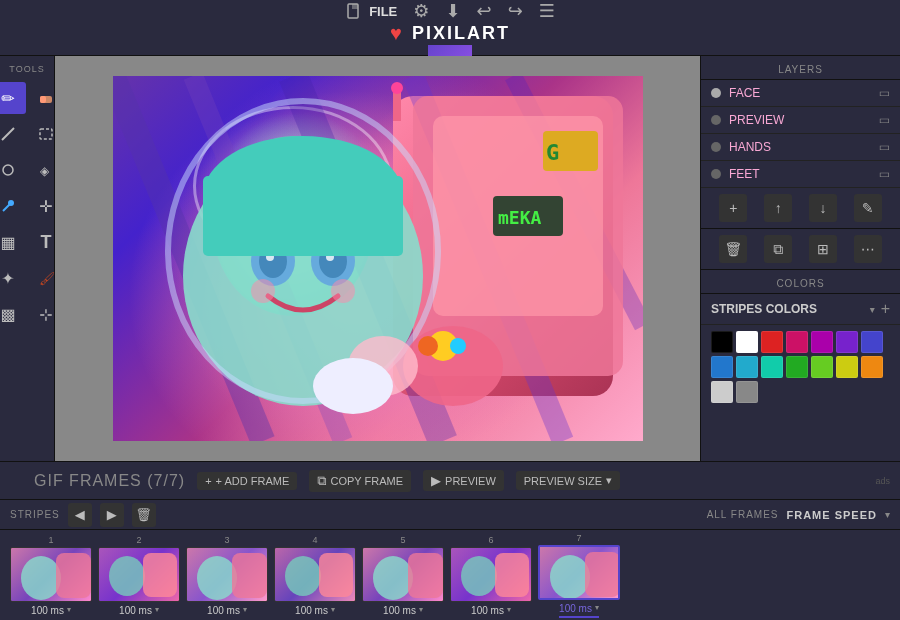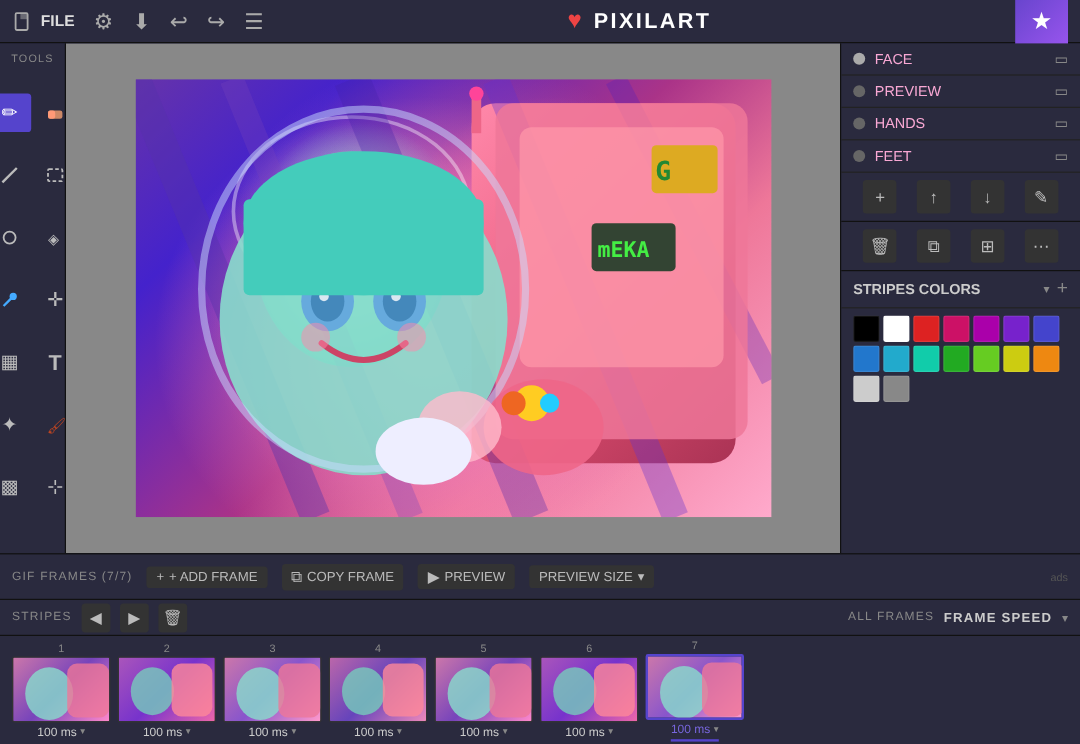--- a/index.html
+++ b/index.html
@@ -1,26 +1,27 @@
 <!DOCTYPE html>
 <html><head>
   <meta charset="utf-8">
   <style>
     * { box-sizing: border-box; margin: 0; padding: 0; }
     body { background: #1a1a2e; color: #ccc; font-family: Arial, sans-serif; width: 900px; height: 620px; overflow: hidden; display: flex; flex-direction: column; }
 
     
     #topbar {
       background: #2a2a3e;
-      height: 36px;
+      height: 56px;
       display: flex;
       align-items: center;
       padding: 0 10px;
       border-bottom: 1px solid #111;
       flex-shrink: 0;
+      flex-direction: column;
     }
     .topbar-section { display: flex; align-items: center; gap: 16px; }
     .topbar-icon { color: #aaa; cursor: pointer; font-size: 18px; }
     .topbar-file { display: flex; align-items: center; gap: 6px; font-size: 13px; font-weight: bold; color: #ddd; }
     .topbar-file svg { width: 18px; height: 18px; }
     .topbar-spacer { flex: 1; }
     .topbar-brand { display: flex; align-items: center; gap: 8px; font-size: 18px; font-weight: bold; color: #fff; letter-spacing: 2px; }
     .brand-heart { color: #e44; font-size: 20px; }
     .topbar-right { display: flex; align-items: center; }
     .star-btn {
@@ -42,21 +43,21 @@
     
     #tools-panel {
       background: #2a2a3e;
       width: 55px;
       display: flex;
       flex-direction: column;
       align-items: center;
       padding: 8px 0;
       border-right: 1px solid #111;
       flex-shrink: 0;
-      gap: 20px;
+      gap: 4px;
     }
     .tools-label { font-size: 9px; color: #888; letter-spacing: 1px; margin-bottom: 4px; }
     .tool-btn {
       width: 36px;
       height: 32px;
       display: flex;
       align-items: center;
       justify-content: center;
       border-radius: 3px;
       cursor: pointer;
@@ -190,21 +191,21 @@
       border-top: 1px solid #111;
     }
     #gif-controls {
       display: flex;
       align-items: center;
       height: 38px;
       padding: 0 10px;
       gap: 12px;
       border-bottom: 1px solid #111;
     }
-    .gif-label { font-size: 10px; color: #888; letter-spacing: 1px; }
+    .gif-label { font-size: 16px; color: #888; letter-spacing: 1px; margin-left: 24px; }
     .gif-btn {
       display: flex; align-items: center; gap: 4px;
       font-size: 11px; color: #bbb;
       cursor: pointer;
       background: #333;
       border-radius: 3px;
       padding: 3px 8px;
     }
     .gif-btn .icon { font-size: 13px; }
     .spacer { flex: 1; }
@@ -469,20 +470,21 @@
           <circle cx="345" cy="270" r="8" fill="#22ccff"></circle>
 
           <rect x="280" y="15" width="8" height="30" fill="#ee6688"></rect>
           <circle cx="284" cy="12" r="6" fill="#ff4499"></circle>
         </svg>
       </div>
     </div>
   </div>
 
   <div id="right-panel">
+    <div class="panel-section-title">LAYERS</div>
 
     <div class="layer-row">
       <div class="layer-dot active"></div>
       <span class="layer-name">FACE</span>
       <span class="layer-vis-icon">▭</span>
     </div>
     <div class="layer-row">
       <div class="layer-dot"></div>
       <span class="layer-name">PREVIEW</span>
       <span class="layer-vis-icon">▭</span>
@@ -505,20 +507,21 @@
       <div class="layer-action-btn">↓</div>
       <div class="layer-action-btn">✎</div>
     </div>
     <div class="layer-actions">
       <div class="layer-action-btn">🗑</div>
       <div class="layer-action-btn">⧉</div>
       <div class="layer-action-btn">⊞</div>
       <div class="layer-action-btn">⋯</div>
     </div>
 
+    <div class="colors-title">COLORS</div>
 
     <div class="default-colors-row">
       <span class="default-colors-label">STRIPES COLORS</span>
       <span class="default-colors-arrow">▾</span>
       <span class="add-color-btn">+</span>
     </div>
 
     <div class="color-swatches">
       <div class="color-swatch" style="background:#000000"></div>
       <div class="color-swatch" style="background:#ffffff"></div>

